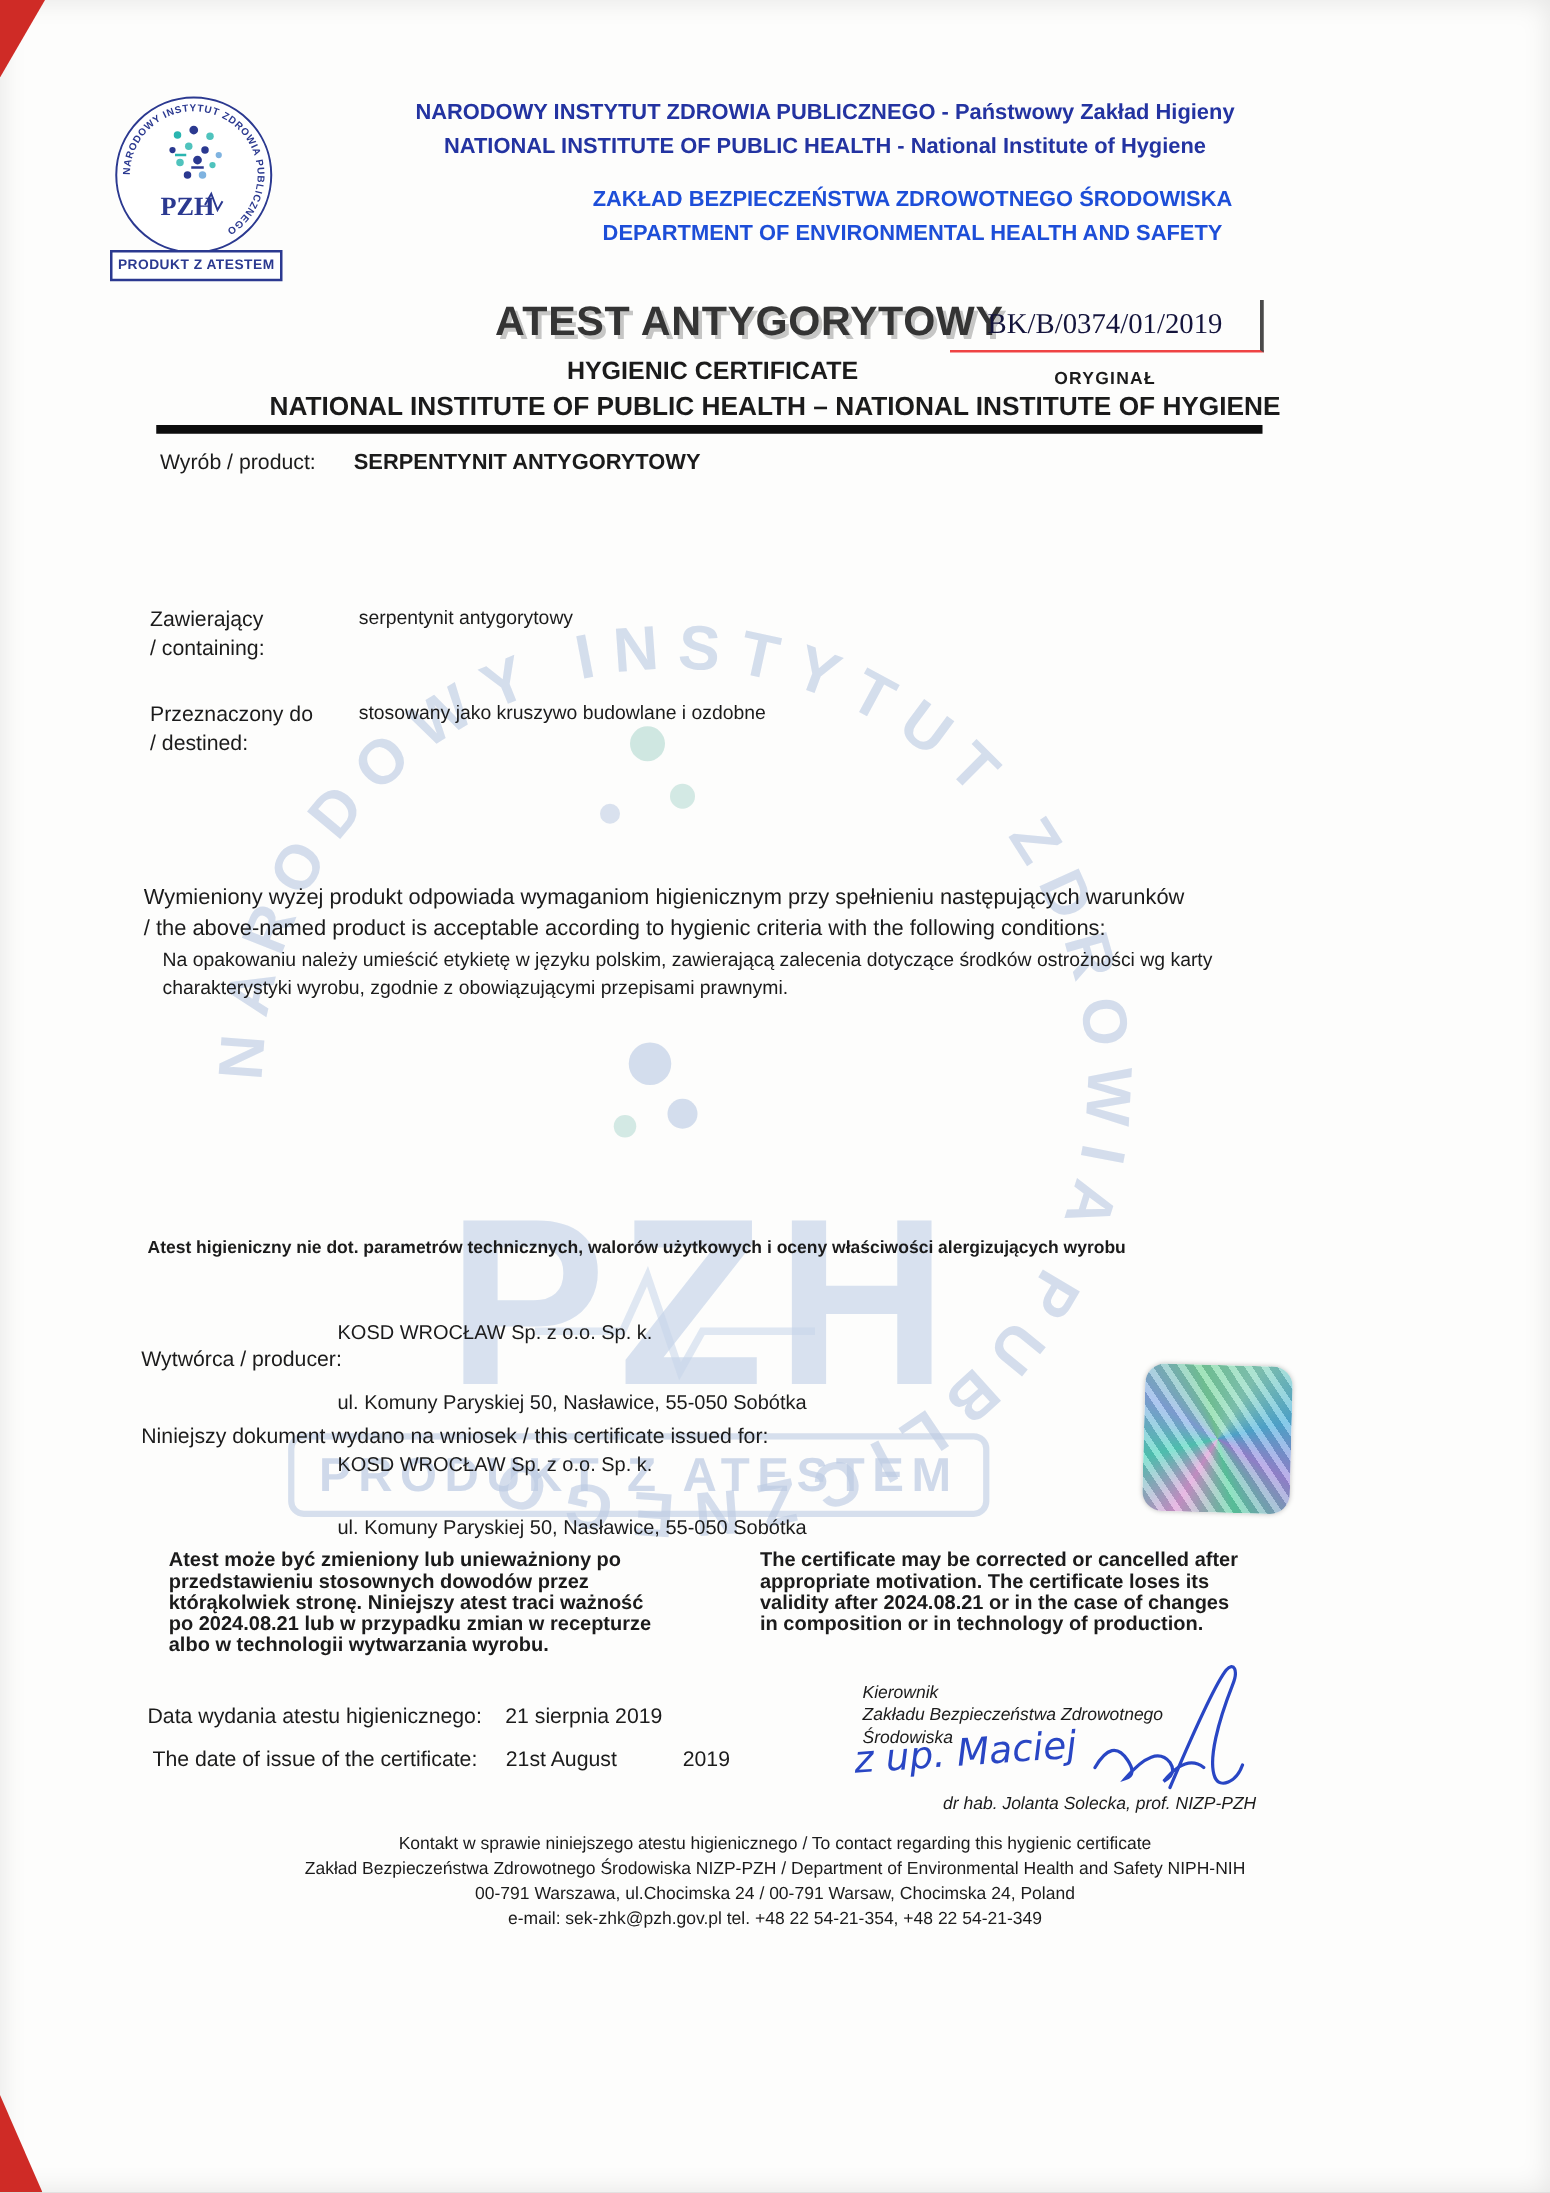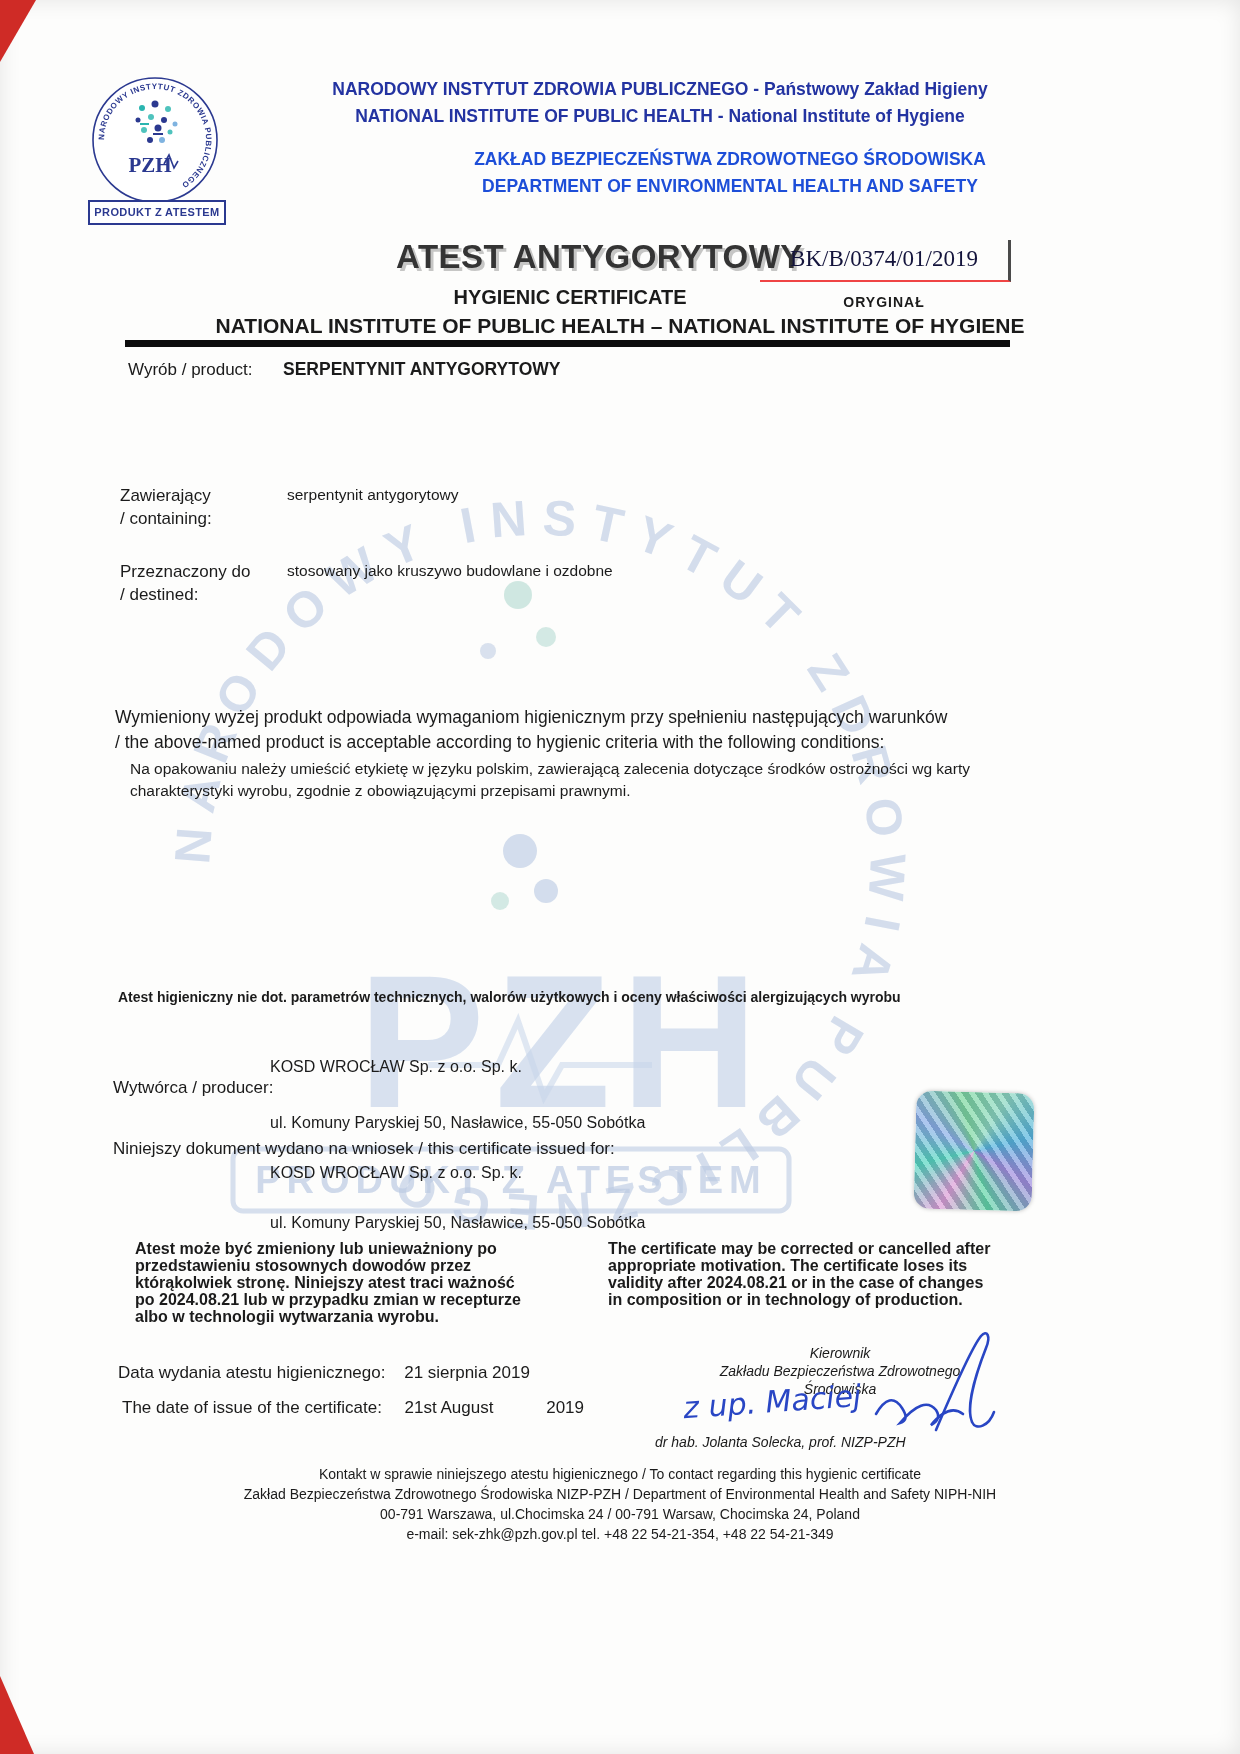--- a/index.html
+++ b/index.html
@@ -62,26 +62,26 @@
     line-height:21px;z-index:2;}
   .validity{font-size:16px;font-weight:bold;line-height:17px;z-index:2;}
   
   .hologram{left:915px;top:1092px;width:118px;height:118px;border-radius:16px;z-index:2;
     transform:rotate(1.5deg);
     background:
       repeating-linear-gradient(55deg, rgba(255,255,255,.28) 0 5px, rgba(20,40,60,.16) 5px 11px),
       conic-gradient(from 30deg at 50% 50%, #8fd9c2,#58b6e0,#a58fe0,#63d9a8,#e09fd9,#58d9c2,#8fb0ea,#7fd9a0,#8fd9c2);
     box-shadow:0 0 4px rgba(0,0,0,.25);}
   
-  .sig-roles{left:690px;top:1344px;width:300px;text-align:center;font-size:14px;font-style:italic;
+  .sig-roles{left:690px;top:1344px;width:300px;font-size:14px;font-style:italic;
     line-height:18px;z-index:2;}
   .sig-svg{left:678px;top:1328px;width:330px;height:116px;z-index:3;}
   .sig-stroke{fill:none;stroke:#2946c4;stroke-width:2.6;stroke-linecap:round;}
   .sig-text{font-size:30px;font-style:italic;fill:#2946c4;font-family:"DejaVu Sans", sans-serif;}
-  .signer{left:655px;top:1434px;width:350px;text-align:left;font-size:14px;font-style:italic;z-index:2;}
+  .signer{left:655px;top:1434px;width:350px;text-align:right;font-size:14px;font-style:italic;z-index:2;}
   
   .footer{left:100px;top:1464px;width:1040px;text-align:center;font-size:14px;line-height:20px;z-index:2;}
 </style>
 </head>
 <body>
 
 <div class="page">
 
   <div class="abs corner-tl"></div>
   <div class="abs corner-bl"></div>

